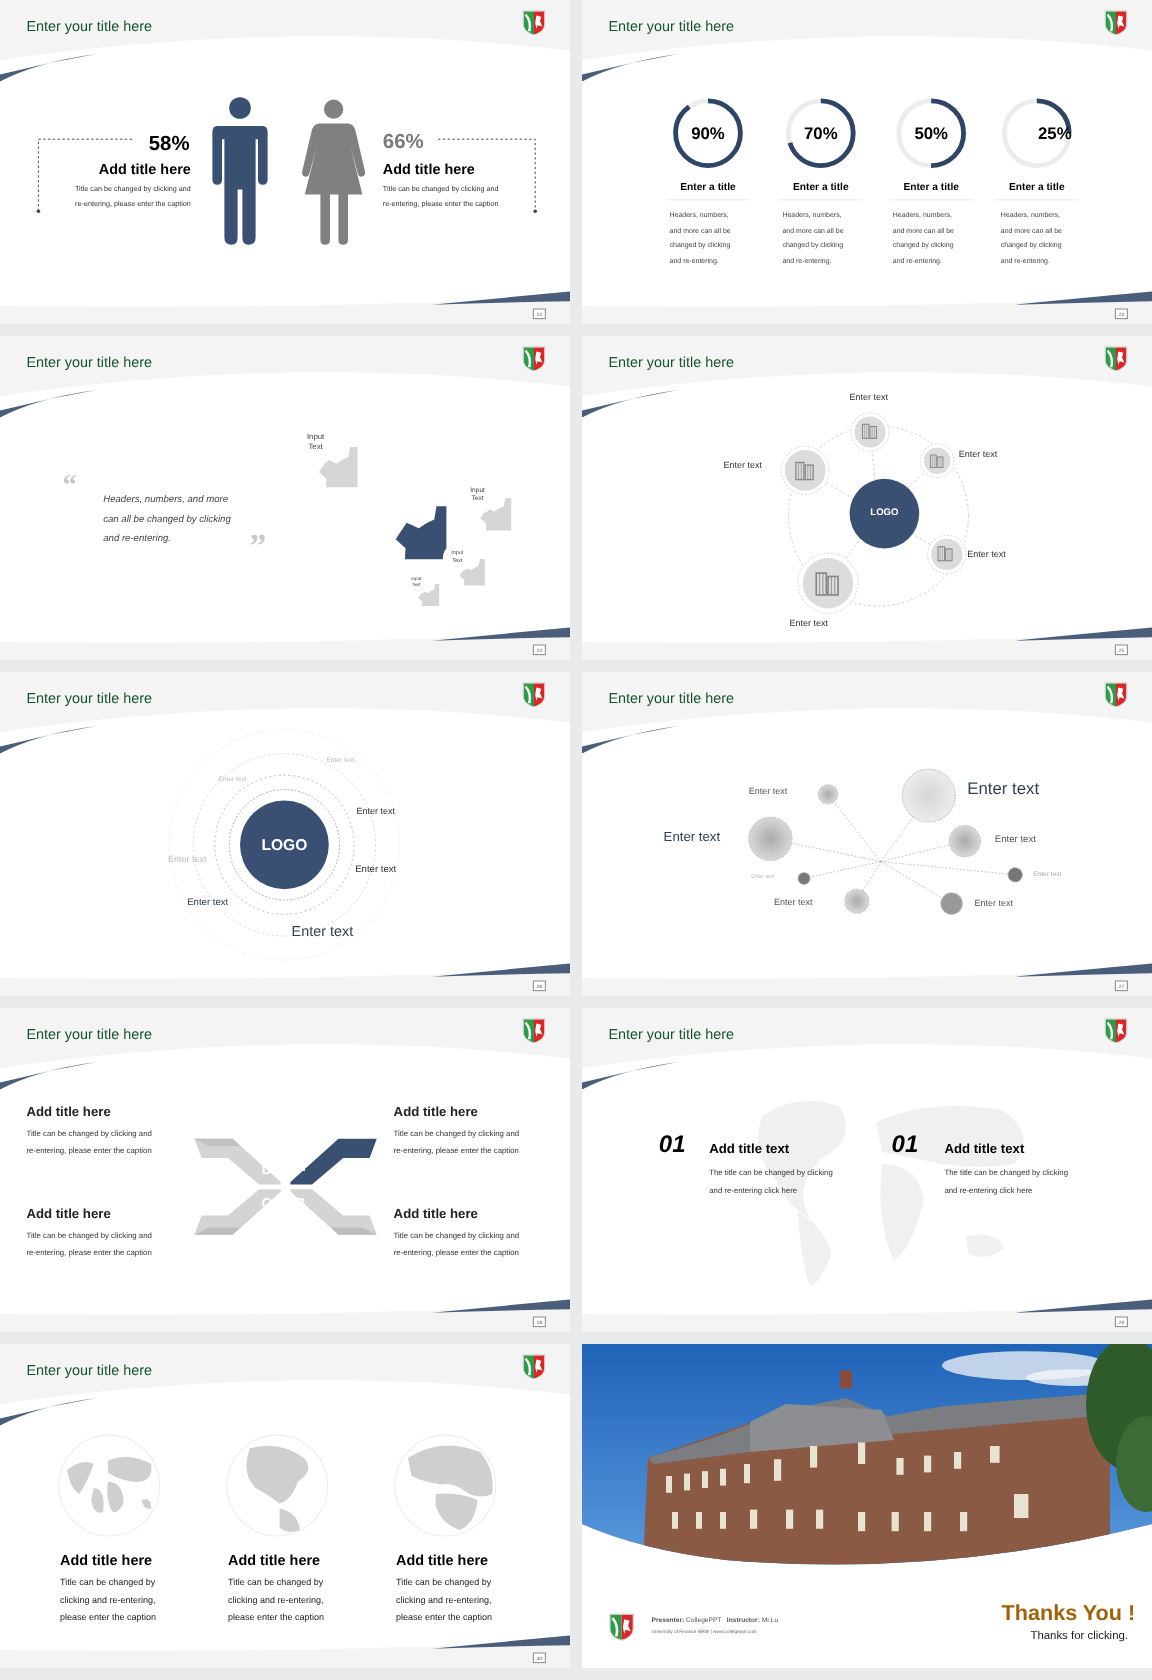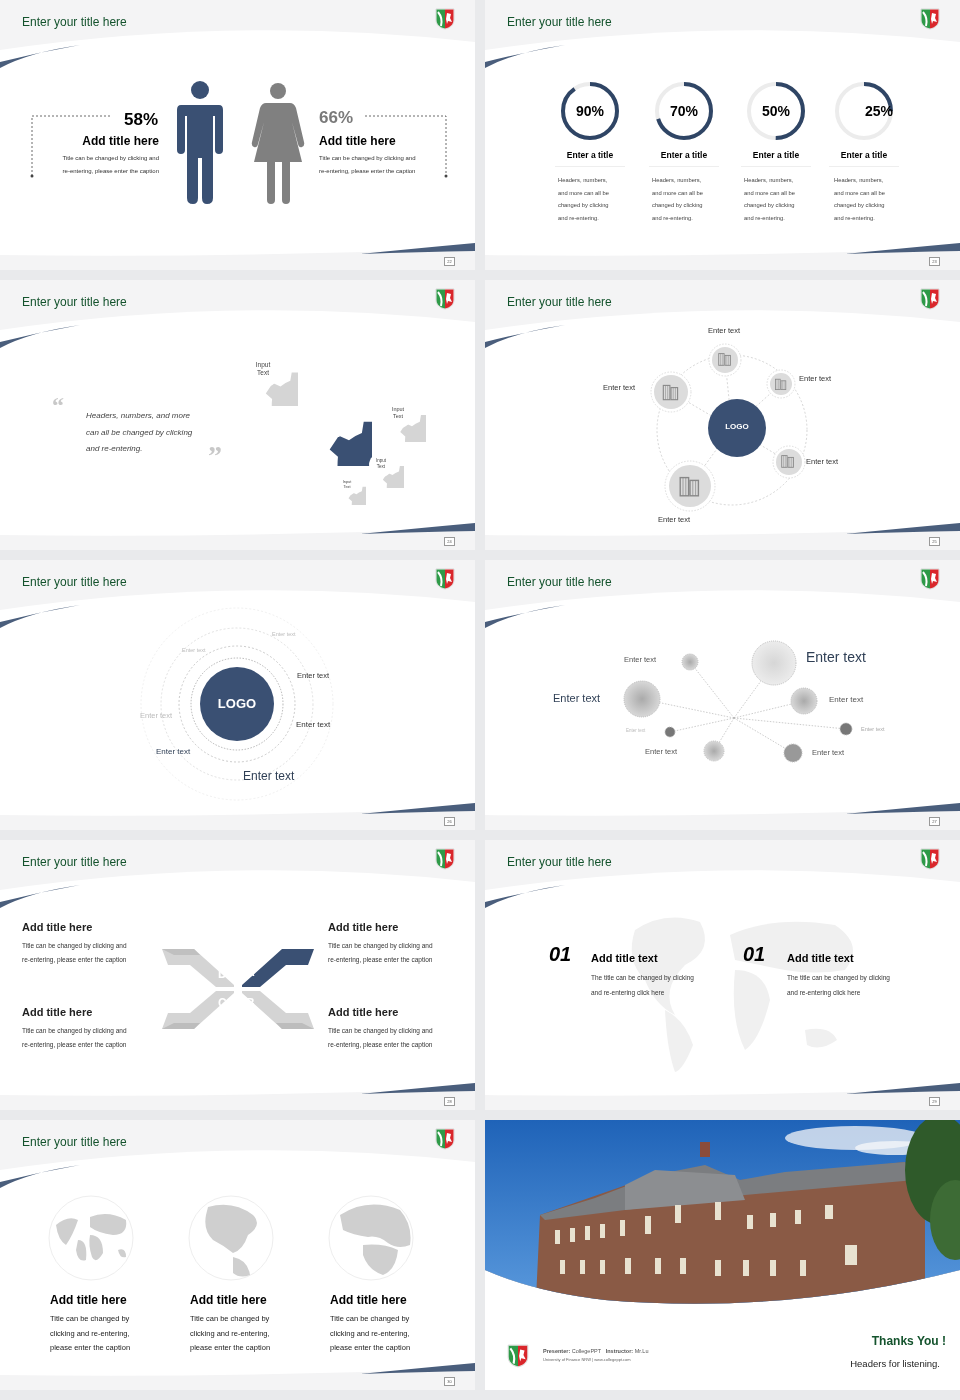--- a/index.html
+++ b/index.html
@@ -515,15 +515,15 @@
     </g>
   </svg>
   <svg class="abs" style="left:22px;top:224px;width:22px;height:24px" viewBox="0 0 20 22">
       <use href="#emblem"></use>
     </svg>
   <div class="abs" style="left:58px;top:228px;font-size:5.5px;color:#555;">
     <span class="t-bold">Presenter:</span> <span>CollegePPT</span>&nbsp;&nbsp;
     <span class="t-bold">Instructor:</span> <span>Mr.Lu</span>
   </div>
   <div class="abs" style="left:58px;top:237px;font-size:4px;color:#666;">University of Finance NRW  |  www.collegeppt.com</div>
-  <div class="abs navy t-bold" style="right:14px;top:214px;font-size:12px;color:#14532d;margin-left:24px;">Thanks You !</div>
-  <div class="abs" style="right:20px;top:238px;font-size:9.5px;color:#222;">Headers for listening.</div>
+  <div class="abs navy t-bold" style="right:14px;top:214px;font-size:18px;color:#a16207;margin-left:24px;">Thanks You !</div>
+  <div class="abs" style="right:20px;top:238px;font-size:9.5px;color:#222;">Thanks for clicking.</div>
 </div>
 
 </body></html>

